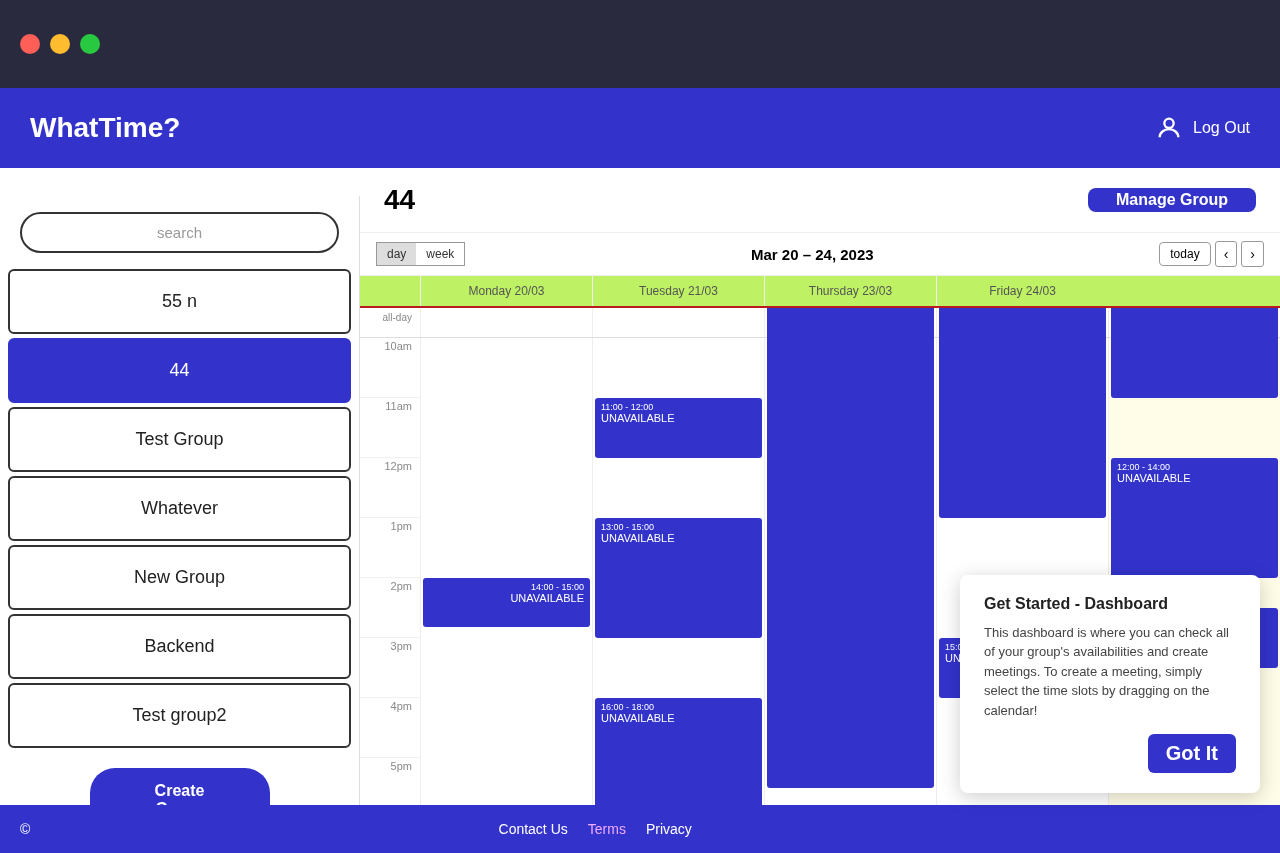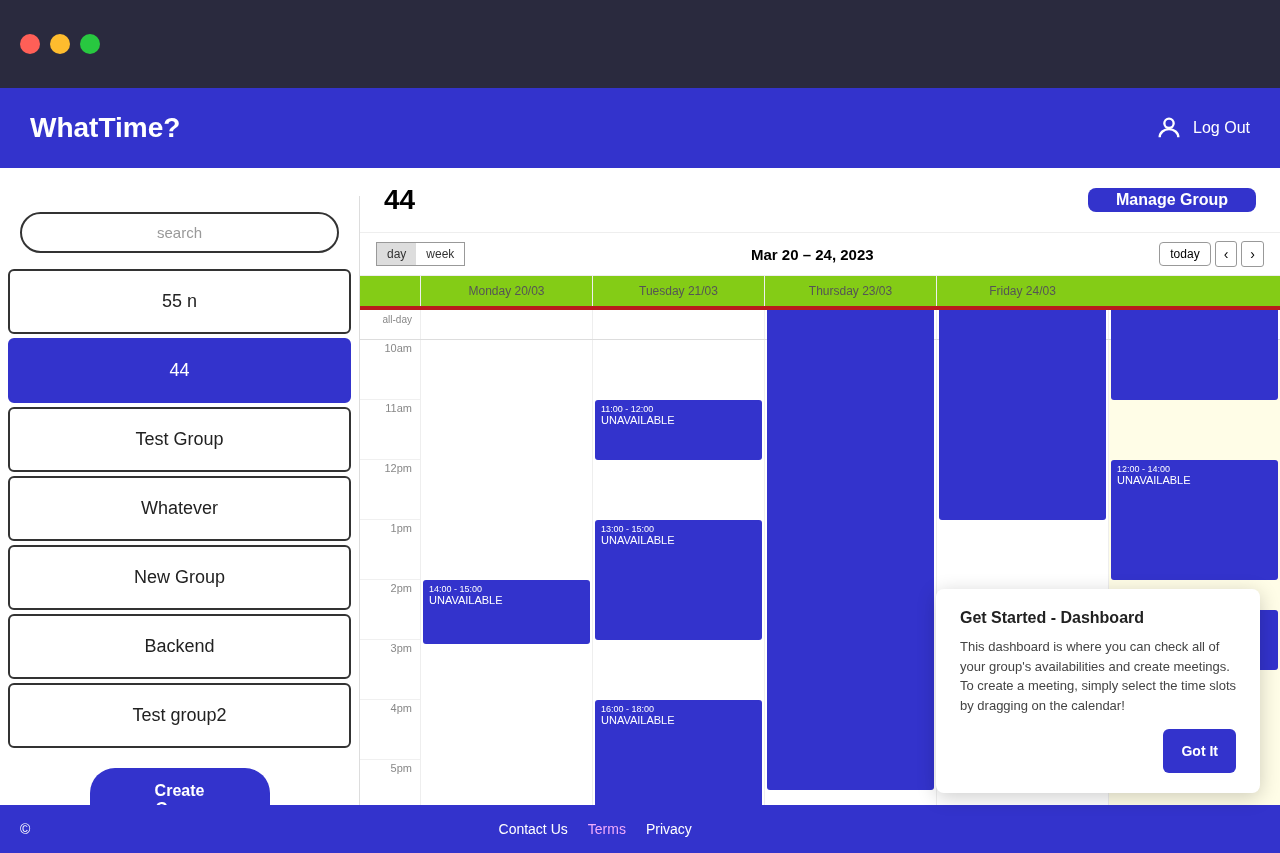--- a/index.html
+++ b/index.html
@@ -211,24 +211,24 @@
     }
 
     
     .calendar-grid {
       display: flex;
       flex-direction: column;
     }
     .cal-header-row {
       display: grid;
       grid-template-columns: 60px repeat(5, 1fr);
-      border-bottom: 4px solid #b91c1c;
+      border-bottom: 2px solid #b91c1c;
       position: sticky;
       top: 0;
-      background: #84cc16;
+      background: #bef264;
       z-index: 10;
     }
     .cal-header-cell {
       padding: 8px 4px;
       text-align: center;
       font-size: 12px;
       font-weight: 500;
       color: #555;
       border-left: 1px solid #eee;
     }
@@ -315,21 +315,21 @@
     .footer-right { min-width: 100px; }
 
     
     .toast-overlay {
       position: fixed;
       bottom: 60px;
       right: 20px;
       background: white;
       border-radius: 8px;
       padding: 20px 24px;
-      width: 324px;
+      width: 300px;
       box-shadow: 0 4px 20px rgba(0,0,0,0.2);
       z-index: 100;
     }
     .toast-title {
       font-size: 16px;
       font-weight: 700;
       margin-bottom: 10px;
       color: #222;
     }
     .toast-body {
@@ -340,22 +340,22 @@
     }
     .toast-footer {
       display: flex;
       justify-content: flex-end;
     }
     .got-it-btn {
       background: #3333cc;
       color: white;
       border: none;
       border-radius: 6px;
-      padding: 14px 18px;
-      font-size: 14px;
+      padding: 8px 18px;
+      font-size: 20px;
       font-weight: 600;
       cursor: pointer;
     }
   </style>
 </head>
 <body>
 
 <div class="title-bar">
   <div class="traffic-light tl-red"></div>
   <div class="traffic-light tl-yellow"></div>
@@ -442,21 +442,21 @@
               <div class="time-slot">11am</div>
               <div class="time-slot">12pm</div>
               <div class="time-slot">1pm</div>
               <div class="time-slot">2pm</div>
               <div class="time-slot">3pm</div>
               <div class="time-slot">4pm</div>
               <div class="time-slot">5pm</div>
             </div>
 
           <div class="day-col" id="day-col-0" style="height: 480px;">
-              <div class="event-block" style="top: 240px; height: 64px;">
+              <div class="event-block" style="top: 240px; height: 49px; text-align: right;">
                 <div class="event-time">14:00 - 15:00</div>
                 <div class="event-label">UNAVAILABLE</div>
               </div>
             </div>
           <div class="day-col" id="day-col-1" style="height: 480px;">
               <div class="event-block" style="top: 60px; height: 60px;">
                 <div class="event-time">11:00 - 12:00</div>
                 <div class="event-label">UNAVAILABLE</div>
               </div>
               <div class="event-block" style="top: 180px; height: 120px;">

